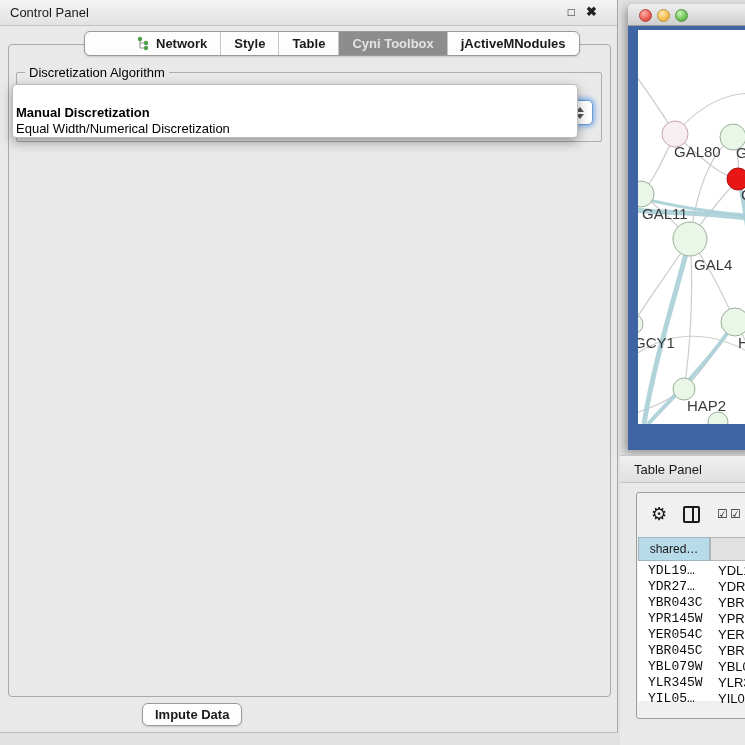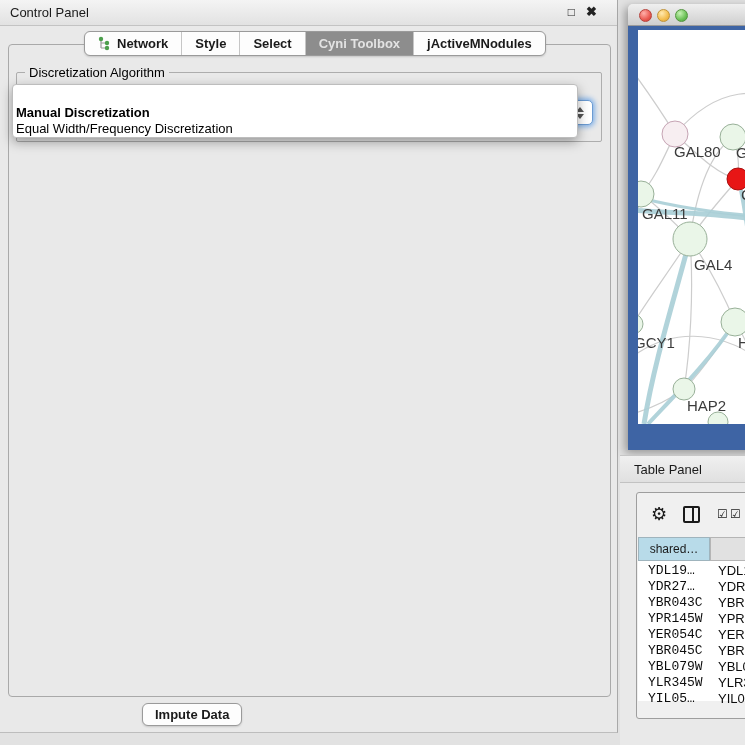--- a/index.html
+++ b/index.html
@@ -16,21 +16,21 @@
   #cp-close { position:absolute; right:20px; top:4px; font-size:13px; font-weight:bold; color:#222; }
 
   
   .tabstrip { position:absolute; display:flex; background:#fdfdfd; border:1px solid #9a9a9a;
     border-radius:6px; overflow:hidden; z-index:3; height:25px; box-shadow:0 1px 2px rgba(0,0,0,.15); }
   .tab { display:flex; align-items:center; padding:0 13px; font-size:13px; font-weight:bold;
     color:#1a1a1a; border-left:1px solid #c6c6c6; white-space:nowrap; }
   .tab:first-child { border-left:none; }
   .tab.selected { background:var(--tab-sel-bg); color:#e3e3e3; }
   .tabicon { margin-right:6px; display:inline-flex; }
-  #top-tabs { left:84px; top:31px; }
+  #top-tabs { left:84px; top:31px;padding-left:39px; }
   #bottom-tabs { left:142px; top:703px; height:23px; }
   #bottom-tabs .tab { padding:0 12px; }
 
   #content-panel { position:absolute; left:8px; top:44px; width:603px; height:653px;
     background:#e9e9e9; border:1px solid #a9a9a9; border-radius:4px; z-index:1; }
 
   
   .group { position:absolute; border:1px solid #adadad; border-radius:2px; background:#e9e9e9; }
   .group-label { position:absolute; top:-8px; left:8px; background:#e9e9e9; padding:0 4px;
     font-size:13px; color:#000; white-space:nowrap; }
@@ -147,21 +147,21 @@
             <circle cx="9" cy="7" r="2.2" fill="#4da04d"></circle>
             <circle cx="9" cy="12" r="2.2" fill="#4da04d"></circle>
           </svg>
         </span>
         <span>Network</span>
       </div>
       <div class="tab">
         <span>Style</span>
       </div>
       <div class="tab">
-        <span>Select</span>
+        <span>Table</span>
       </div>
       <div class="tab selected">
         <span>Cyni Toolbox</span>
       </div>
       <div class="tab">
         <span>jActiveMNodules</span>
       </div>
     </div>
 
   <div id="content-panel"></div>
@@ -171,21 +171,21 @@
     <div id="algo-combo" class="combo">
       <span class="stepper">
           <div class="step-up"></div>
           <div class="step-down"></div>
         </span>
     </div>
   </div>
 
   <div id="algo-popup">
     <div id="popup-opt0" class="popup-opt">Manual Discretization</div>
-    <div id="popup-opt1" class="popup-opt">Equal Width/Frequency Discretization</div>
+    <div id="popup-opt1" class="popup-opt">Equal Width/Numerical Discretization</div>
   </div>
 
   <div id="tabledata-group" class="group">
     <span class="group-label">Table Data</span>
     <div id="tabledata-combo" class="combo">
       <span>galFiltered.sif default node</span>
       <span class="stepper">
           <div class="step-up"></div>
           <div class="step-down"></div>
         </span>

